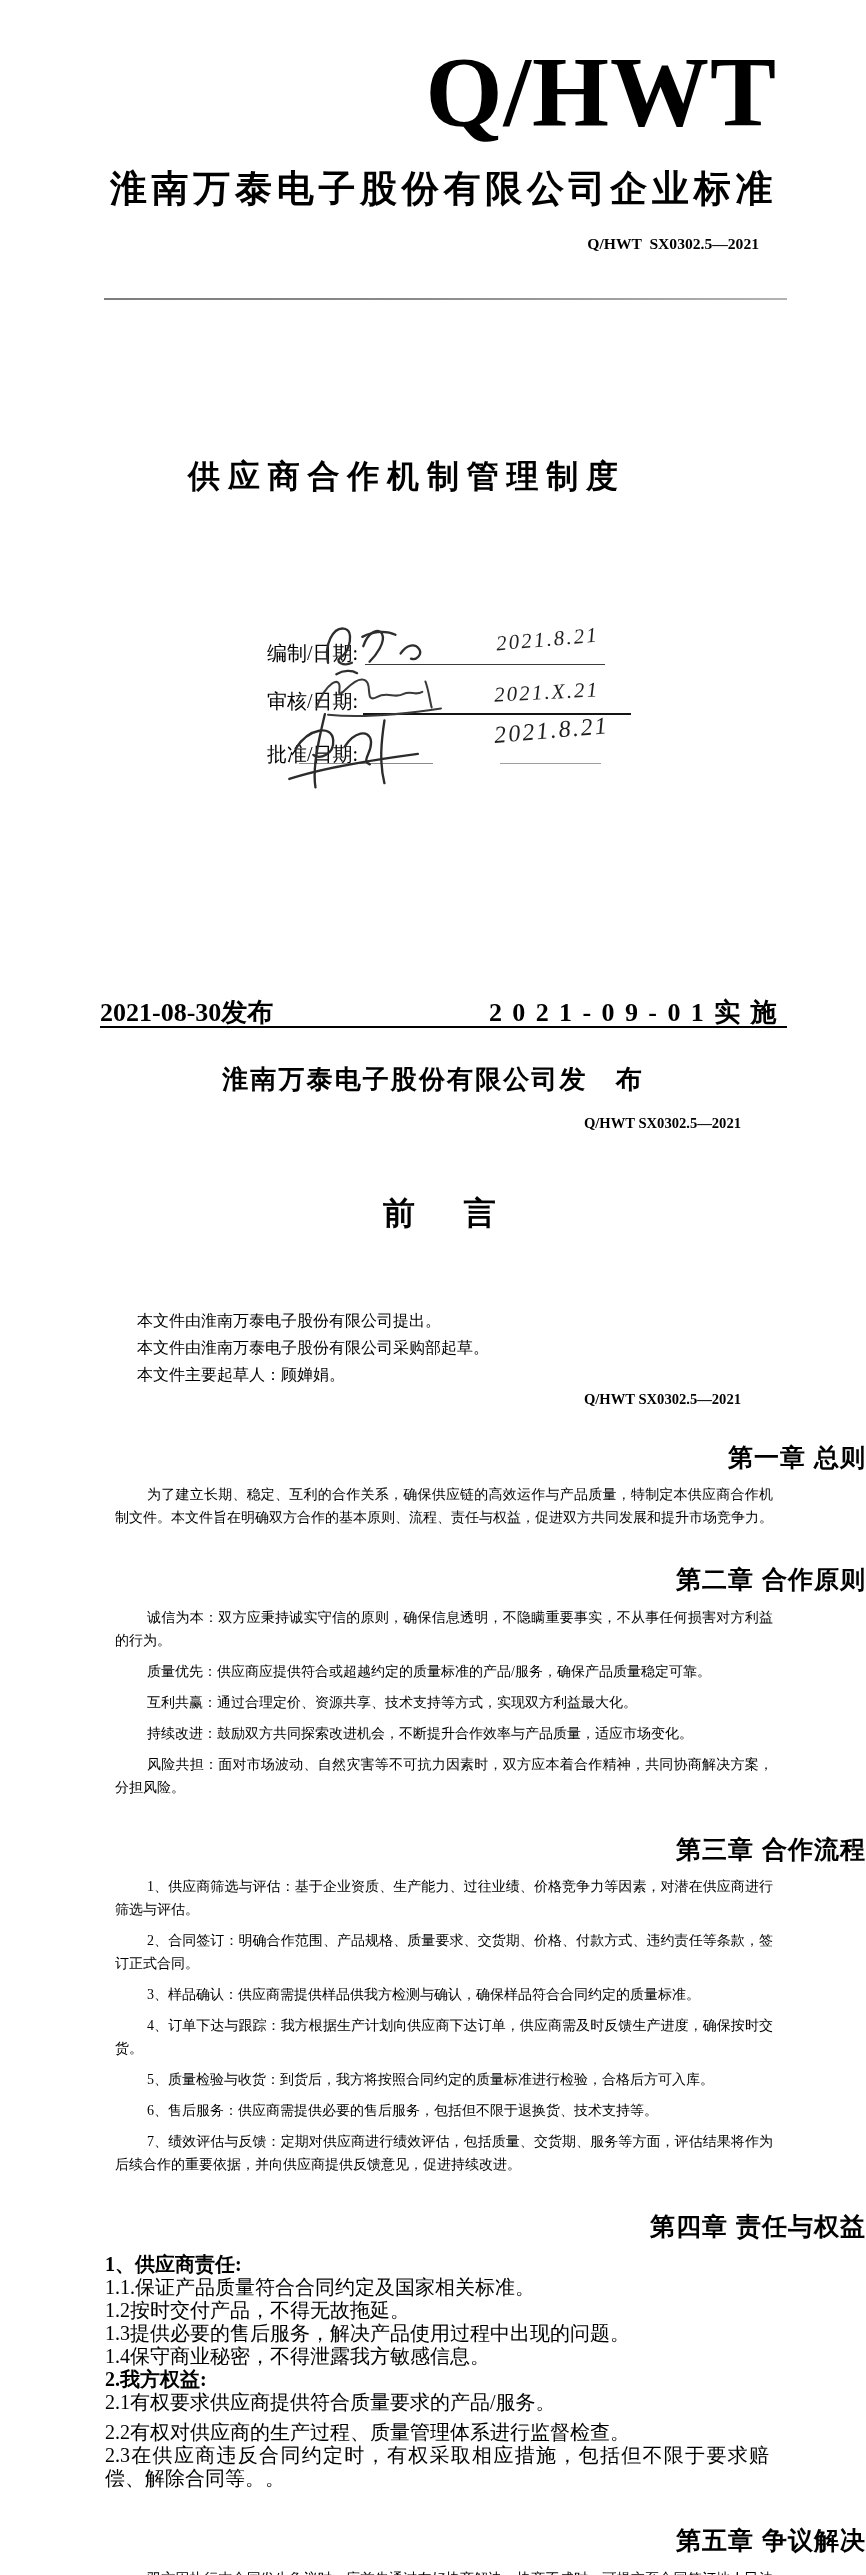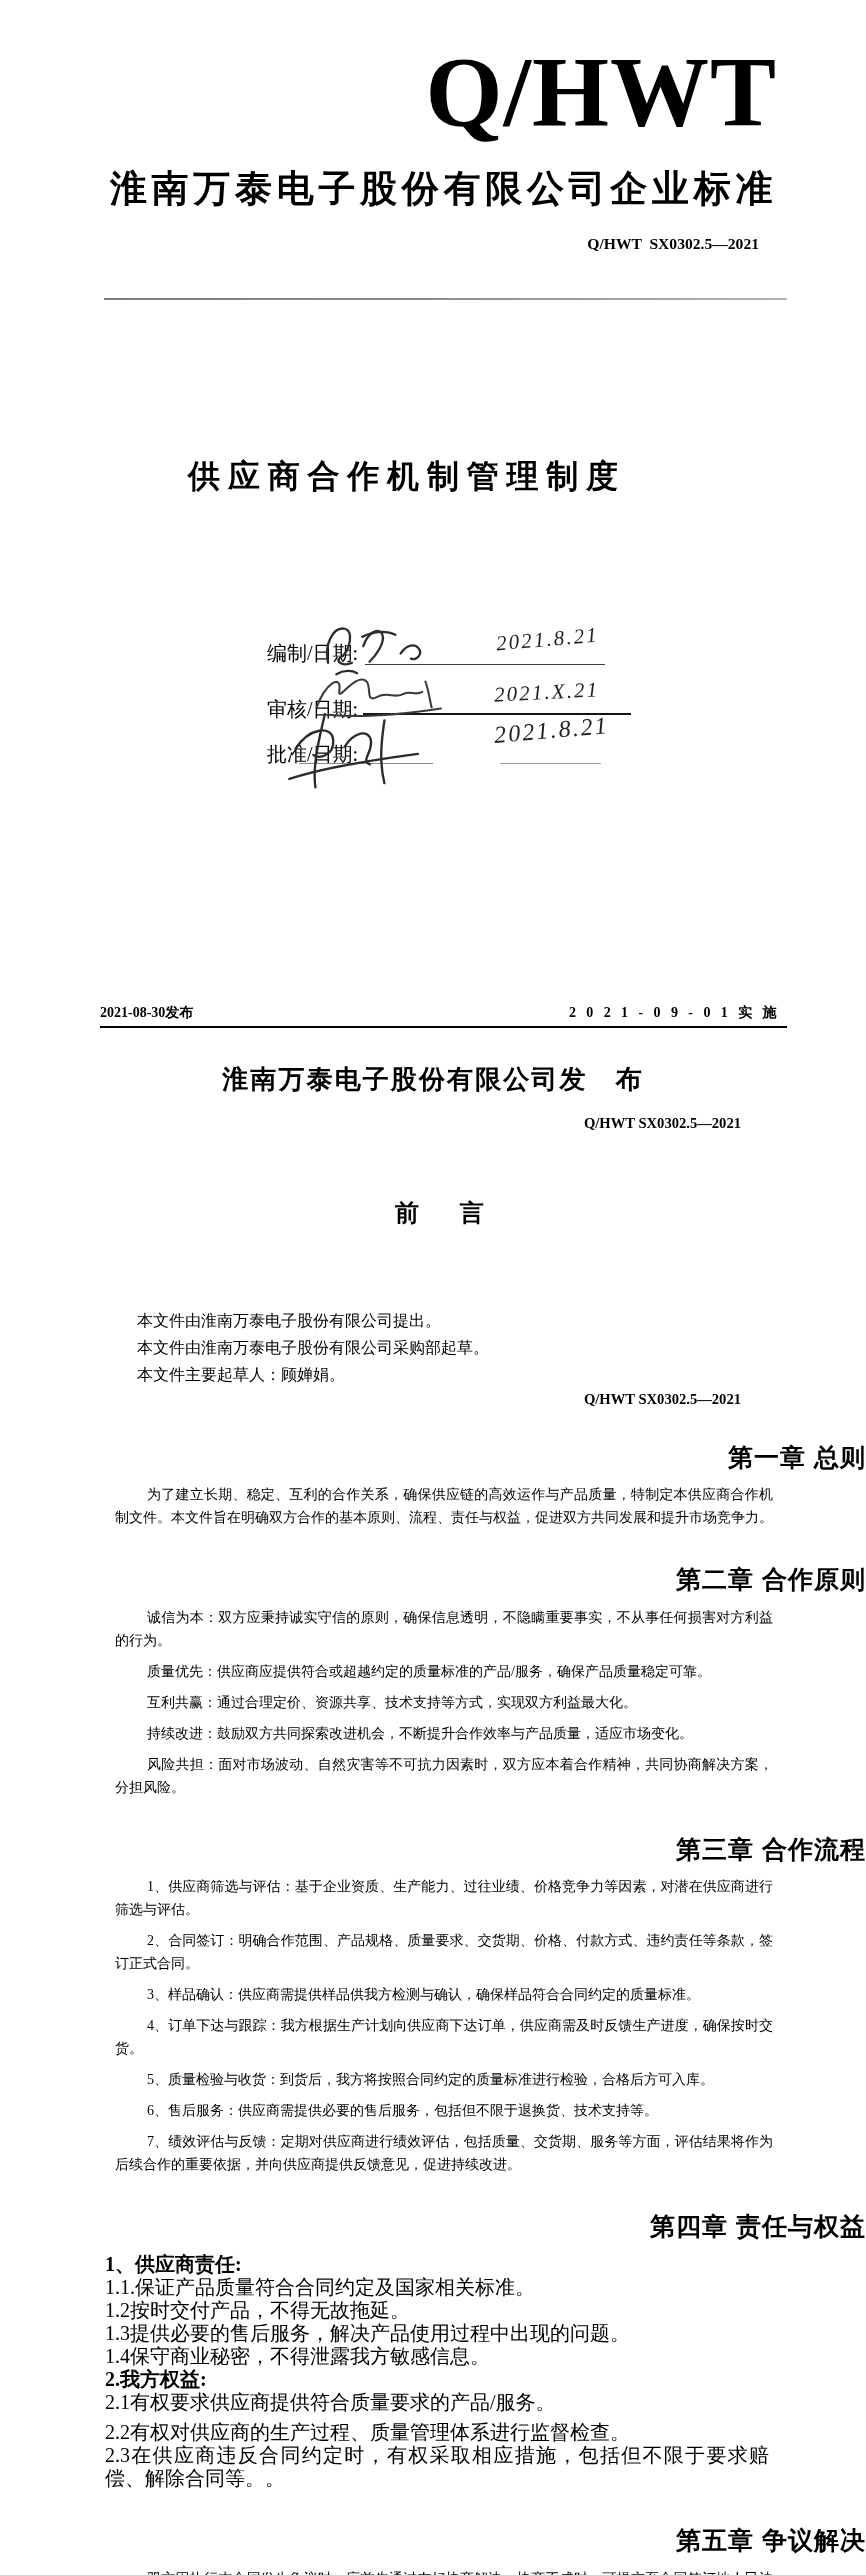--- a/index.html
+++ b/index.html
@@ -25,56 +25,56 @@
     background:linear-gradient(to right,#7d7d7d 0%,#8a8a8a 45%,#b3b3b3 100%);
   }
   .doc-title{
     margin-top:160px;padding-right:52px;text-align:center;
     font-family:"Liberation Sans", sans-serif;font-weight:bold;
     font-size:32px;line-height:33px;letter-spacing:7.8px;
   }
   .sig-block{position:relative;margin-top:124px;height:177px;}
   .sig-label{position:absolute;left:267px;font-size:20px;line-height:20px;white-space:pre;}
   .sig-label.r1{top:26px;}
-  .sig-label.r2{top:82px;}
+  .sig-label.r2{top:74px;}
   .sig-label.r3{top:127px;}
   .sig-line{position:absolute;}
   .sig-line.l1{left:365px;top:47px;width:240px;height:1px;background:#3c3c3c;}
   .sig-line.l2{left:363px;top:96px;width:268px;height:2.1px;background:#141414;}
   .sig-line.l3a{left:299px;top:146px;width:134px;height:1.6px;background:#8a8a8a;}
   .sig-line.l3b{left:500px;top:146px;width:101px;height:1.6px;background:#9e9e9e;}
   .sig-svg{position:absolute;}
   .sig-svg.s1{left:313px;top:-4.2px;}
   .sig-svg.s2{left:307px;top:50px;}
   .sig-svg.s3{left:282px;top:93px;}
   .hand-date{
     position:absolute;font-style:italic;color:#1f1f1f;
     transform:rotate(-5deg);font-size:21px;line-height:23px;letter-spacing:2.1px;white-space:pre;
   }
   .hand-date.d1{left:496px;top:11.5px;}
   .hand-date.d2{left:494px;top:64px;transform:rotate(-3deg);}
   .hand-date.d3{left:494px;top:102px;font-size:24px;}
   .issue-row{
     display:flex;justify-content:space-between;align-items:flex-end;
     margin:208px 79px 0 100px;border-bottom:2.6px solid #000;padding-bottom:3.1px;
-    font-weight:bold;font-size:14px;line-height:21px;
+    font-weight:bold;font-size:26px;line-height:21px;
   }
   .issue-row .impl{letter-spacing:10.4px;white-space:pre;}
   .publisher-row{
     display:flex;justify-content:center;margin-top:39px;
     font-weight:bold;font-size:26px;line-height:26px;letter-spacing:2.1px;white-space:pre;
   }
   .std-code-mid{
     margin-top:23px;padding-right:125px;text-align:right;
     font-weight:bold;font-size:14.6px;line-height:14.6px;
   }
   .foreword-heading{
     margin-top:71px;padding-left:21px;text-align:center;
     font-family:"Liberation Sans", sans-serif;font-weight:bold;
-    font-size:24px;line-height:24px;letter-spacing:8.3px;white-space:pre;
+    font-size:32px;line-height:24px;letter-spacing:8.3px;white-space:pre;
   }
   .foreword-lines{margin-top:82px;padding-left:137px;font-size:16px;}
   .foreword-lines div{line-height:27px;}
   .std-code-pre{
     margin-top:3.7px;padding-right:125px;text-align:right;
     font-weight:bold;font-size:14.6px;line-height:14.6px;
   }
   .chapter-heading{
     margin:37px 0 13.6px;text-align:right;
     font-family:"Liberation Sans", sans-serif;font-weight:bold;

